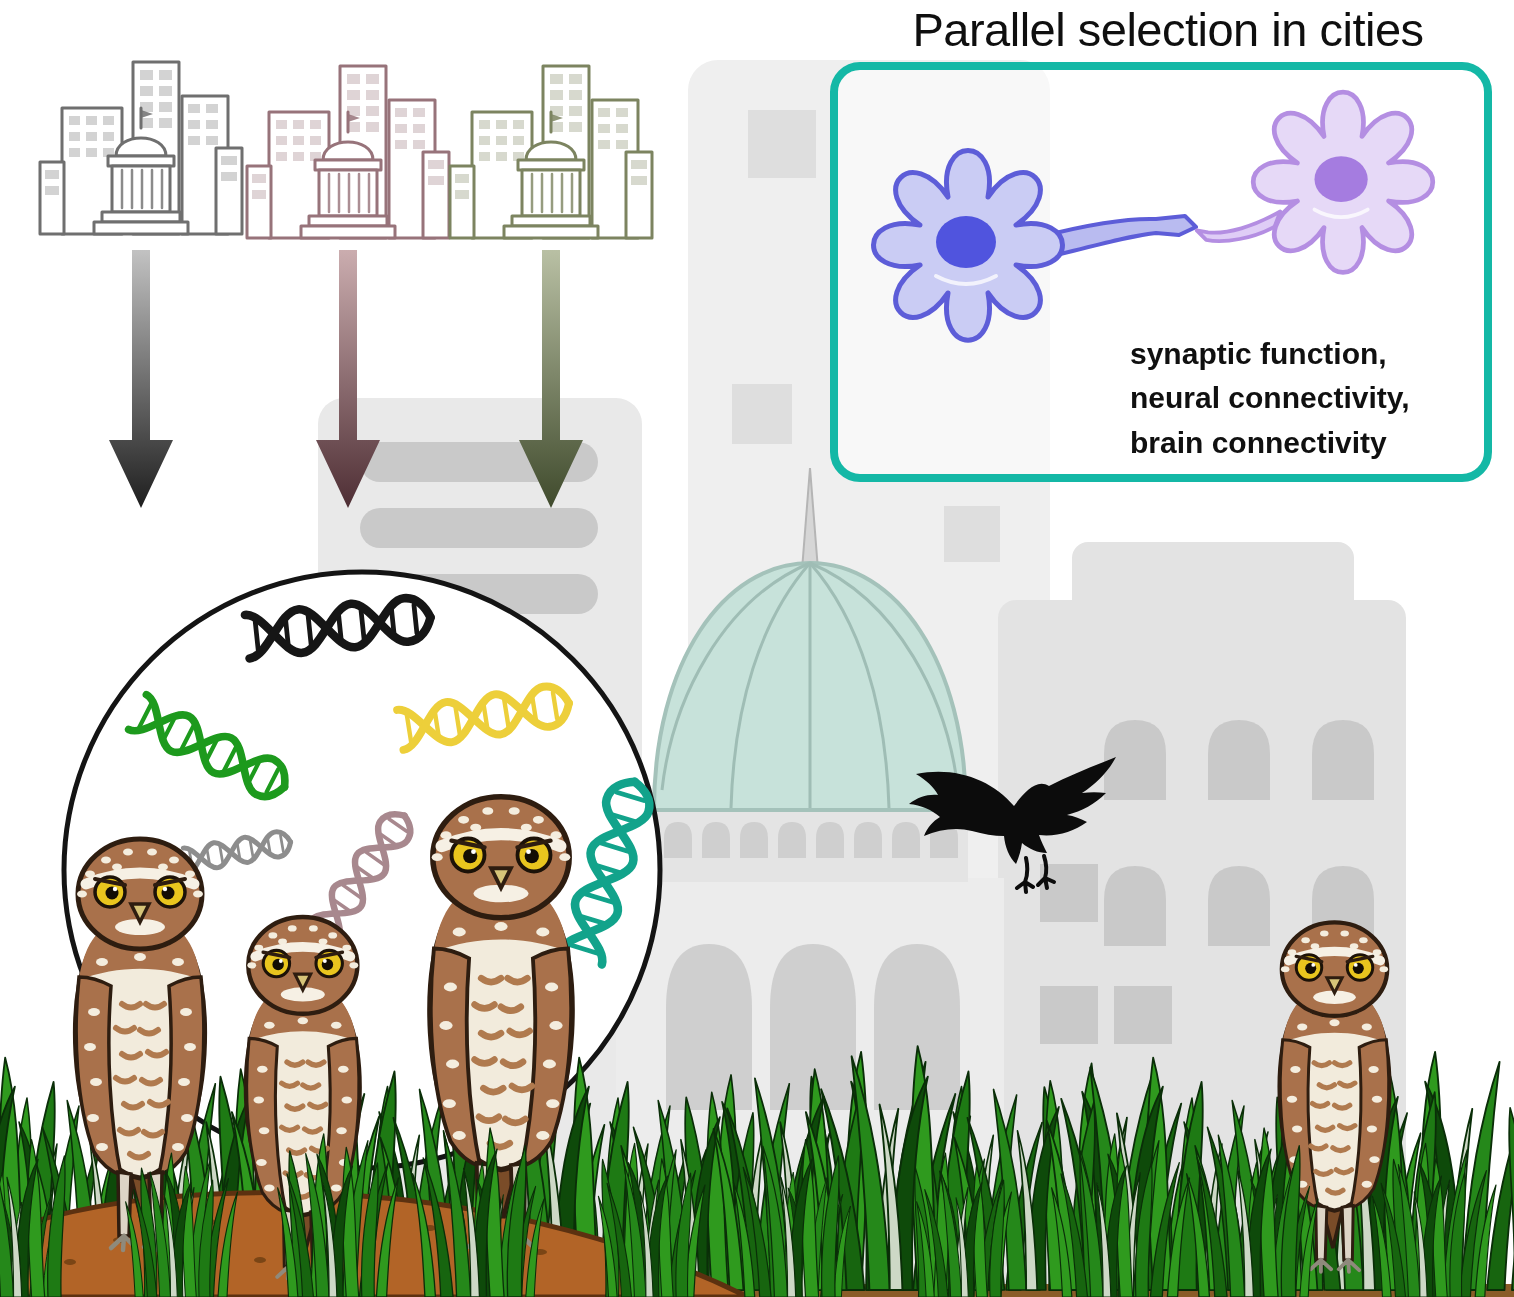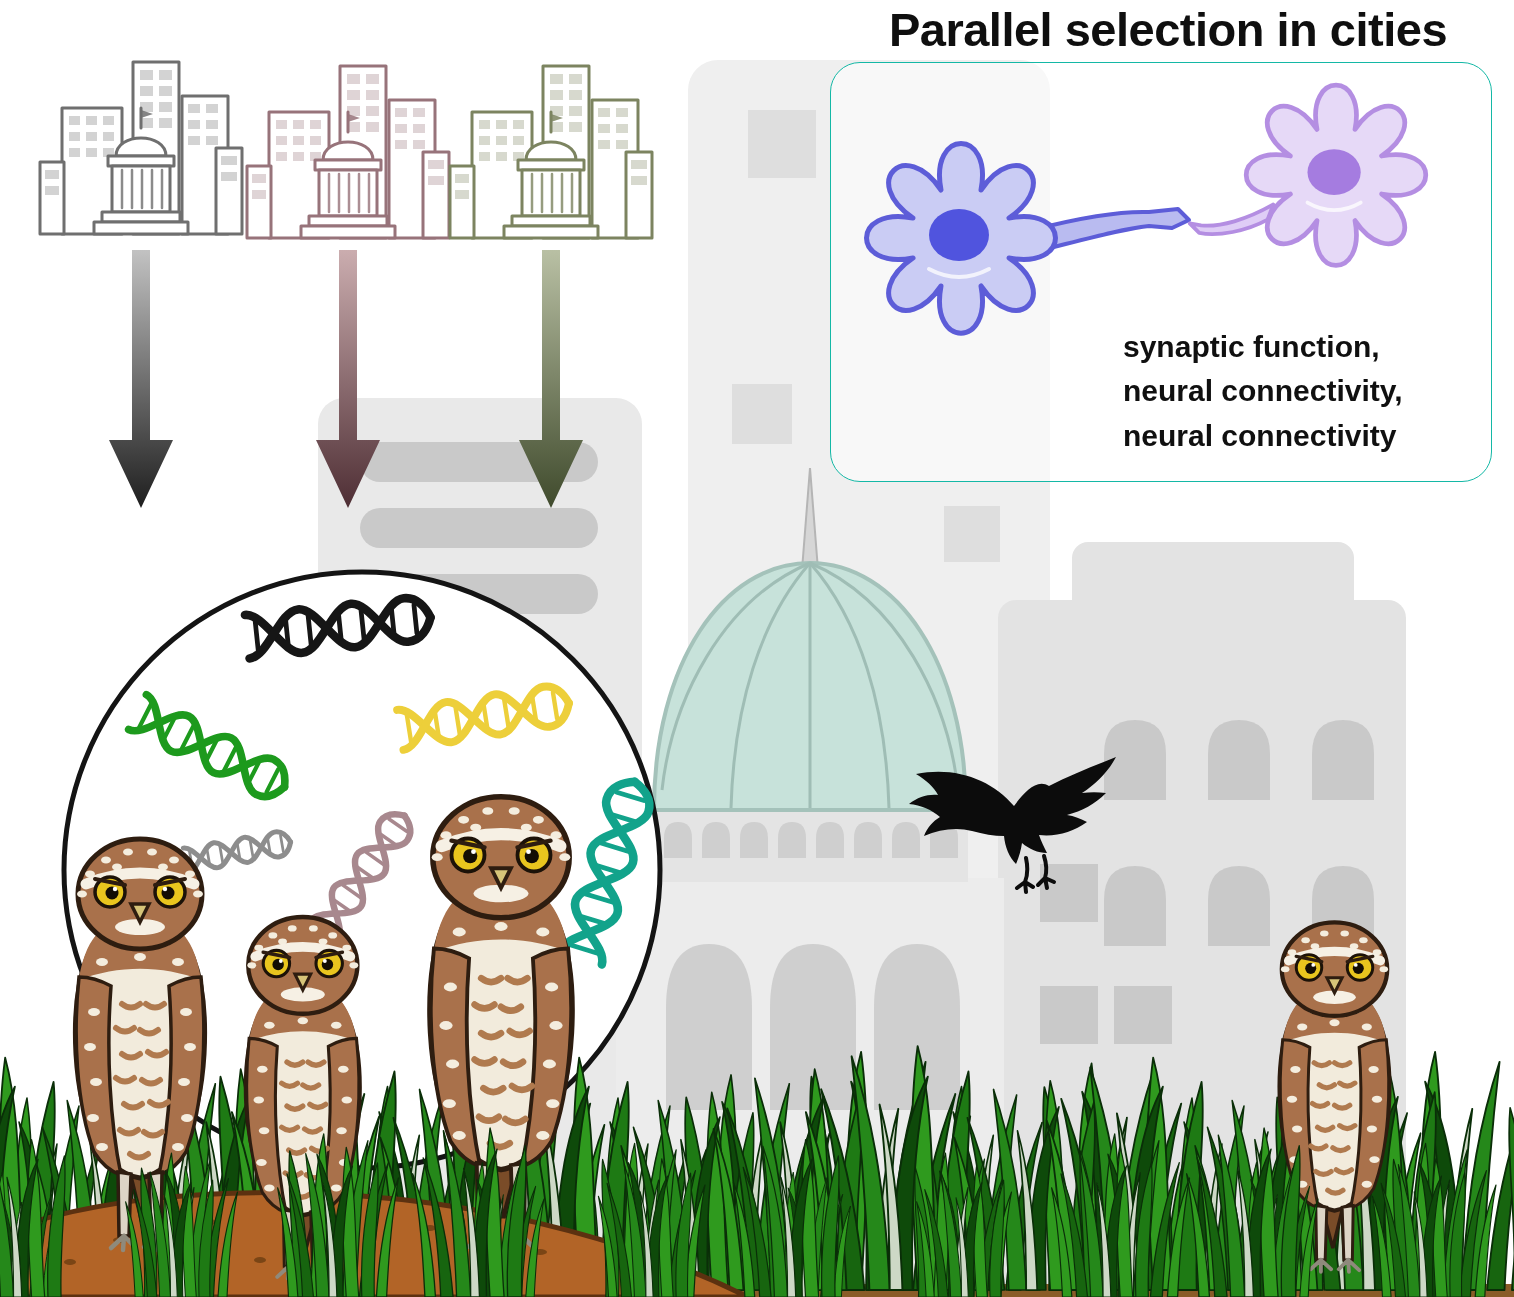--- a/index.html
+++ b/index.html
@@ -1,23 +1,23 @@
 <!DOCTYPE html>
 <html><head>
 <meta charset="utf-8">
 <style>
   *{margin:0;padding:0;box-sizing:border-box}
   html,body{width:1514px;height:1297px;background:#ffffff;overflow:hidden;
     font-family:"Liberation Sans",sans-serif}
   .canvas{position:relative;width:1514px;height:1297px;background:#fff}
   #scene{position:absolute;left:0;top:0}
   .title{position:absolute;left:838px;top:2px;width:660px;text-align:center;
-    font-size:47px;font-weight:bold;color:#0f0f0f;letter-spacing:-0.5px;white-space:nowrap}
+    font-size:47px;font-weight:normal;color:#0f0f0f;letter-spacing:-0.5px;white-space:nowrap}
   .neuron-box{position:absolute;left:830px;top:62px;width:662px;height:420px;
-    border:1px solid #14b8a6;border-radius:30px;background:rgba(255,255,255,0.55)}
+    border:8px solid #14b8a6;border-radius:30px;background:rgba(255,255,255,0.55)}
   .neuron-box svg{position:absolute;left:0;top:0}
   .caption{position:absolute;left:292px;top:262px;font-size:30px;font-weight:bold;
     color:#101010;line-height:1.48}
   
   .city-gray{color:#6f6f6f}.city-mauve{color:#97737a}.city-olive{color:#7c8460}
   .dna-black{color:#161616}.dna-green{color:#1d9a1d}.dna-yellow{color:#edcf3a}
   .dna-gray{color:#8d8d8d}.dna-mauve{color:#a8888e}.dna-teal{color:#12a38b}
 </style>
 </head>
 <body>
@@ -378,17 +378,17 @@
     <g transform="translate(505 112) scale(0.95) translate(-130 -175)">
       <path d="M64 206 C 36 222 8 230 -12 228 L -24 226 L -14 236 C 6 240 36 234 58 222 Z" fill="#dfcdf6" stroke="#b48ee2" stroke-width="4" stroke-linejoin="round"></path>
       <use href="#somaPath" fill="#e6d9f7" stroke="#b48ee2" stroke-width="5" stroke-linejoin="round"></use>
       <ellipse cx="128" cy="172" rx="28" ry="24" fill="#a57ce0"></ellipse>
       <path d="M100 204 Q 128 220 156 204" stroke="#ffffff" stroke-width="4" fill="none" opacity="0.75" stroke-linecap="round"></path>
     </g>
   </svg>
   <div class="caption">
     <div data-bind="neuron_box.caption_line1">synaptic function,</div>
     <div data-bind="neuron_box.caption_line2">neural connectivity,</div>
-    <div data-bind="neuron_box.caption_line3">neural connectivity</div>
+    <div data-bind="neuron_box.caption_line3">brain connectivity</div>
   </div>
 </div>
 
 </div>
 
 </body></html>

